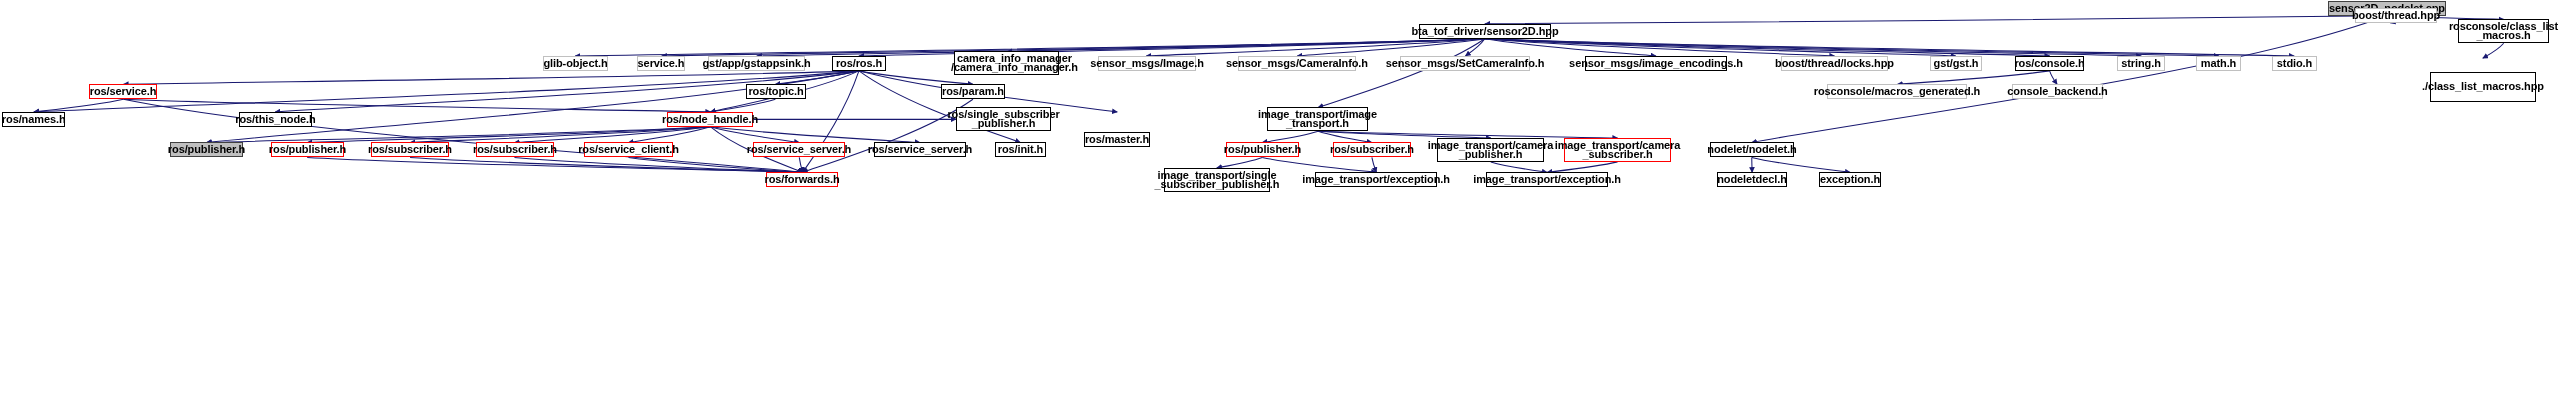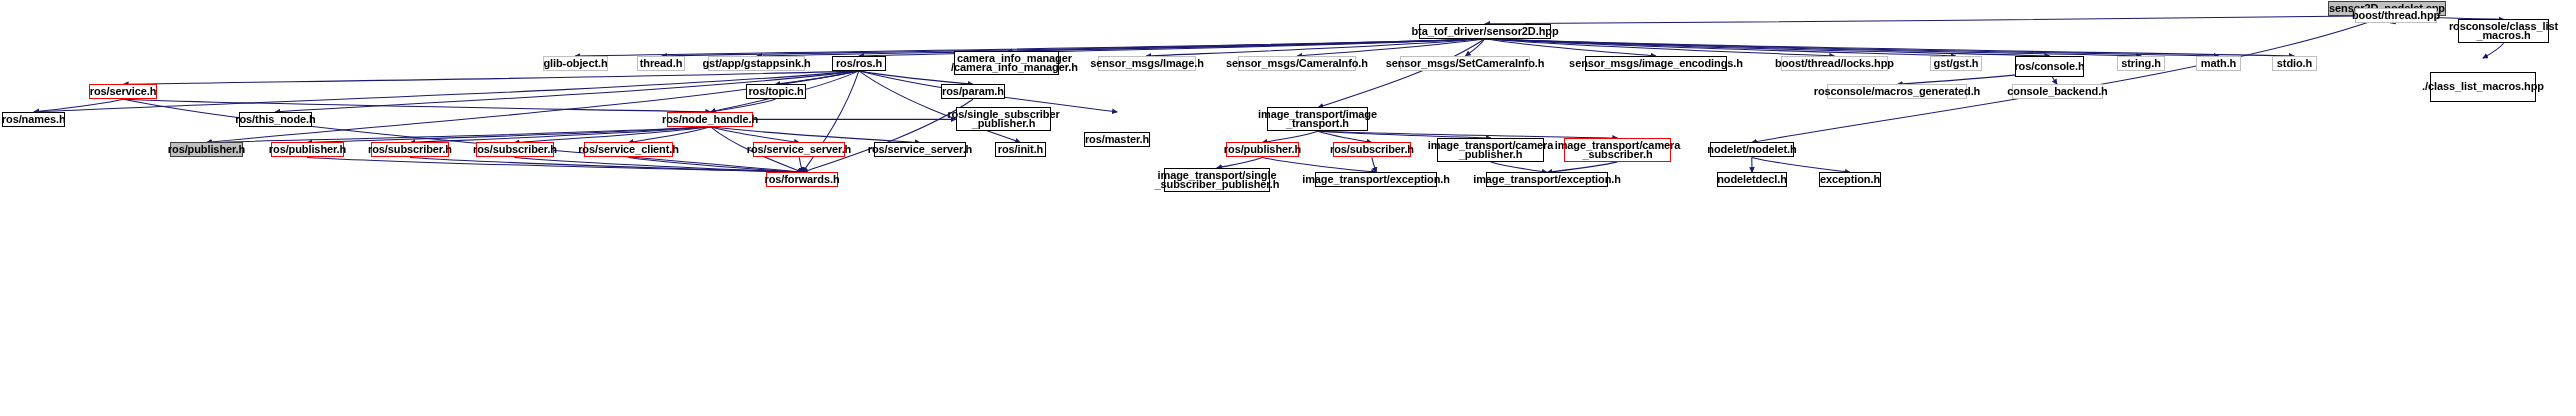--- a/index.html
+++ b/index.html
@@ -92,32 +92,32 @@
       </g>
   </svg>
   <div id="node-layer">
       <div class="node root" style="left: 2328px; top: 0.7px; width: 118px; height: 15px;">sensor2D_nodelet.cpp</div>
       <div class="node " style="left: 2355px; top: 8px; width: 82px; height: 15px;">boost/thread.hpp</div>
       <div class="node black" style="left: 2458px; top: 19.4px; width: 91px; height: 24px;">rosconsole/class_list
 _macros.h</div>
       <div class="node black" style="left: 2430px; top: 72px; width: 106px; height: 30px;">./class_list_macros.hpp</div>
       <div class="node black" style="left: 1419px; top: 24px; width: 132px; height: 15px;">bta_tof_driver/sensor2D.hpp</div>
       <div class="node " style="left: 543px; top: 56px; width: 65px; height: 15px;">glib-object.h</div>
-      <div class="node " style="left: 637px; top: 56px; width: 48px; height: 15px;">thread.h</div>
+      <div class="node " style="left: 637px; top: 56px; width: 48px; height: 15px;">service.h</div>
       <div class="node " style="left: 708px; top: 56px; width: 97px; height: 15px;">gst/app/gstappsink.h</div>
       <div class="node black" style="left: 832px; top: 56px; width: 54px; height: 15px;">ros/ros.h</div>
       <div class="node black" style="left: 954px; top: 51px; width: 105px; height: 24px; padding-left: 16px;">camera_info_manager
 /camera_info_manager.h</div>
       <div class="node " style="left: 1098px; top: 56px; width: 98px; height: 15px;">sensor_msgs/Image.h</div>
       <div class="node " style="left: 1238px; top: 56px; width: 118px; height: 15px;">sensor_msgs/CameraInfo.h</div>
       <div class="node " style="left: 1400px; top: 56px; width: 130px; height: 15px;">sensor_msgs/SetCameraInfo.h</div>
       <div class="node black" style="left: 1585px; top: 56px; width: 142px; height: 15px;">sensor_msgs/image_encodings.h</div>
       <div class="node " style="left: 1781px; top: 56px; width: 107px; height: 15px;">boost/thread/locks.hpp</div>
       <div class="node " style="left: 1930px; top: 56px; width: 52px; height: 15px;">gst/gst.h</div>
-      <div class="node black" style="left: 2015px; top: 56px; width: 69px; height: 21px;">ros/console.h</div>
+      <div class="node black" style="left: 2015px; top: 56px; width: 69px; height: 15px;">ros/console.h</div>
       <div class="node " style="left: 2117px; top: 56px; width: 48px; height: 15px;">string.h</div>
       <div class="node " style="left: 2196px; top: 56px; width: 45px; height: 15px;">math.h</div>
       <div class="node " style="left: 2272px; top: 56px; width: 45px; height: 15px;">stdio.h</div>
       <div class="node " style="left: 1827px; top: 84px; width: 140px; height: 15px;">rosconsole/macros_generated.h</div>
       <div class="node " style="left: 2012px; top: 84px; width: 91px; height: 15px;">console_backend.h</div>
       <div class="node red" style="left: 89px; top: 84px; width: 68px; height: 15px;">ros/service.h</div>
       <div class="node black" style="left: 746px; top: 84px; width: 60px; height: 15px;">ros/topic.h</div>
       <div class="node black" style="left: 941px; top: 84px; width: 64px; height: 15px;">ros/param.h</div>
       <div class="node black" style="left: 2.2px; top: 112px; width: 63px; height: 15px;">ros/names.h</div>
       <div class="node black" style="left: 239px; top: 112px; width: 73px; height: 15px;">ros/this_node.h</div>

